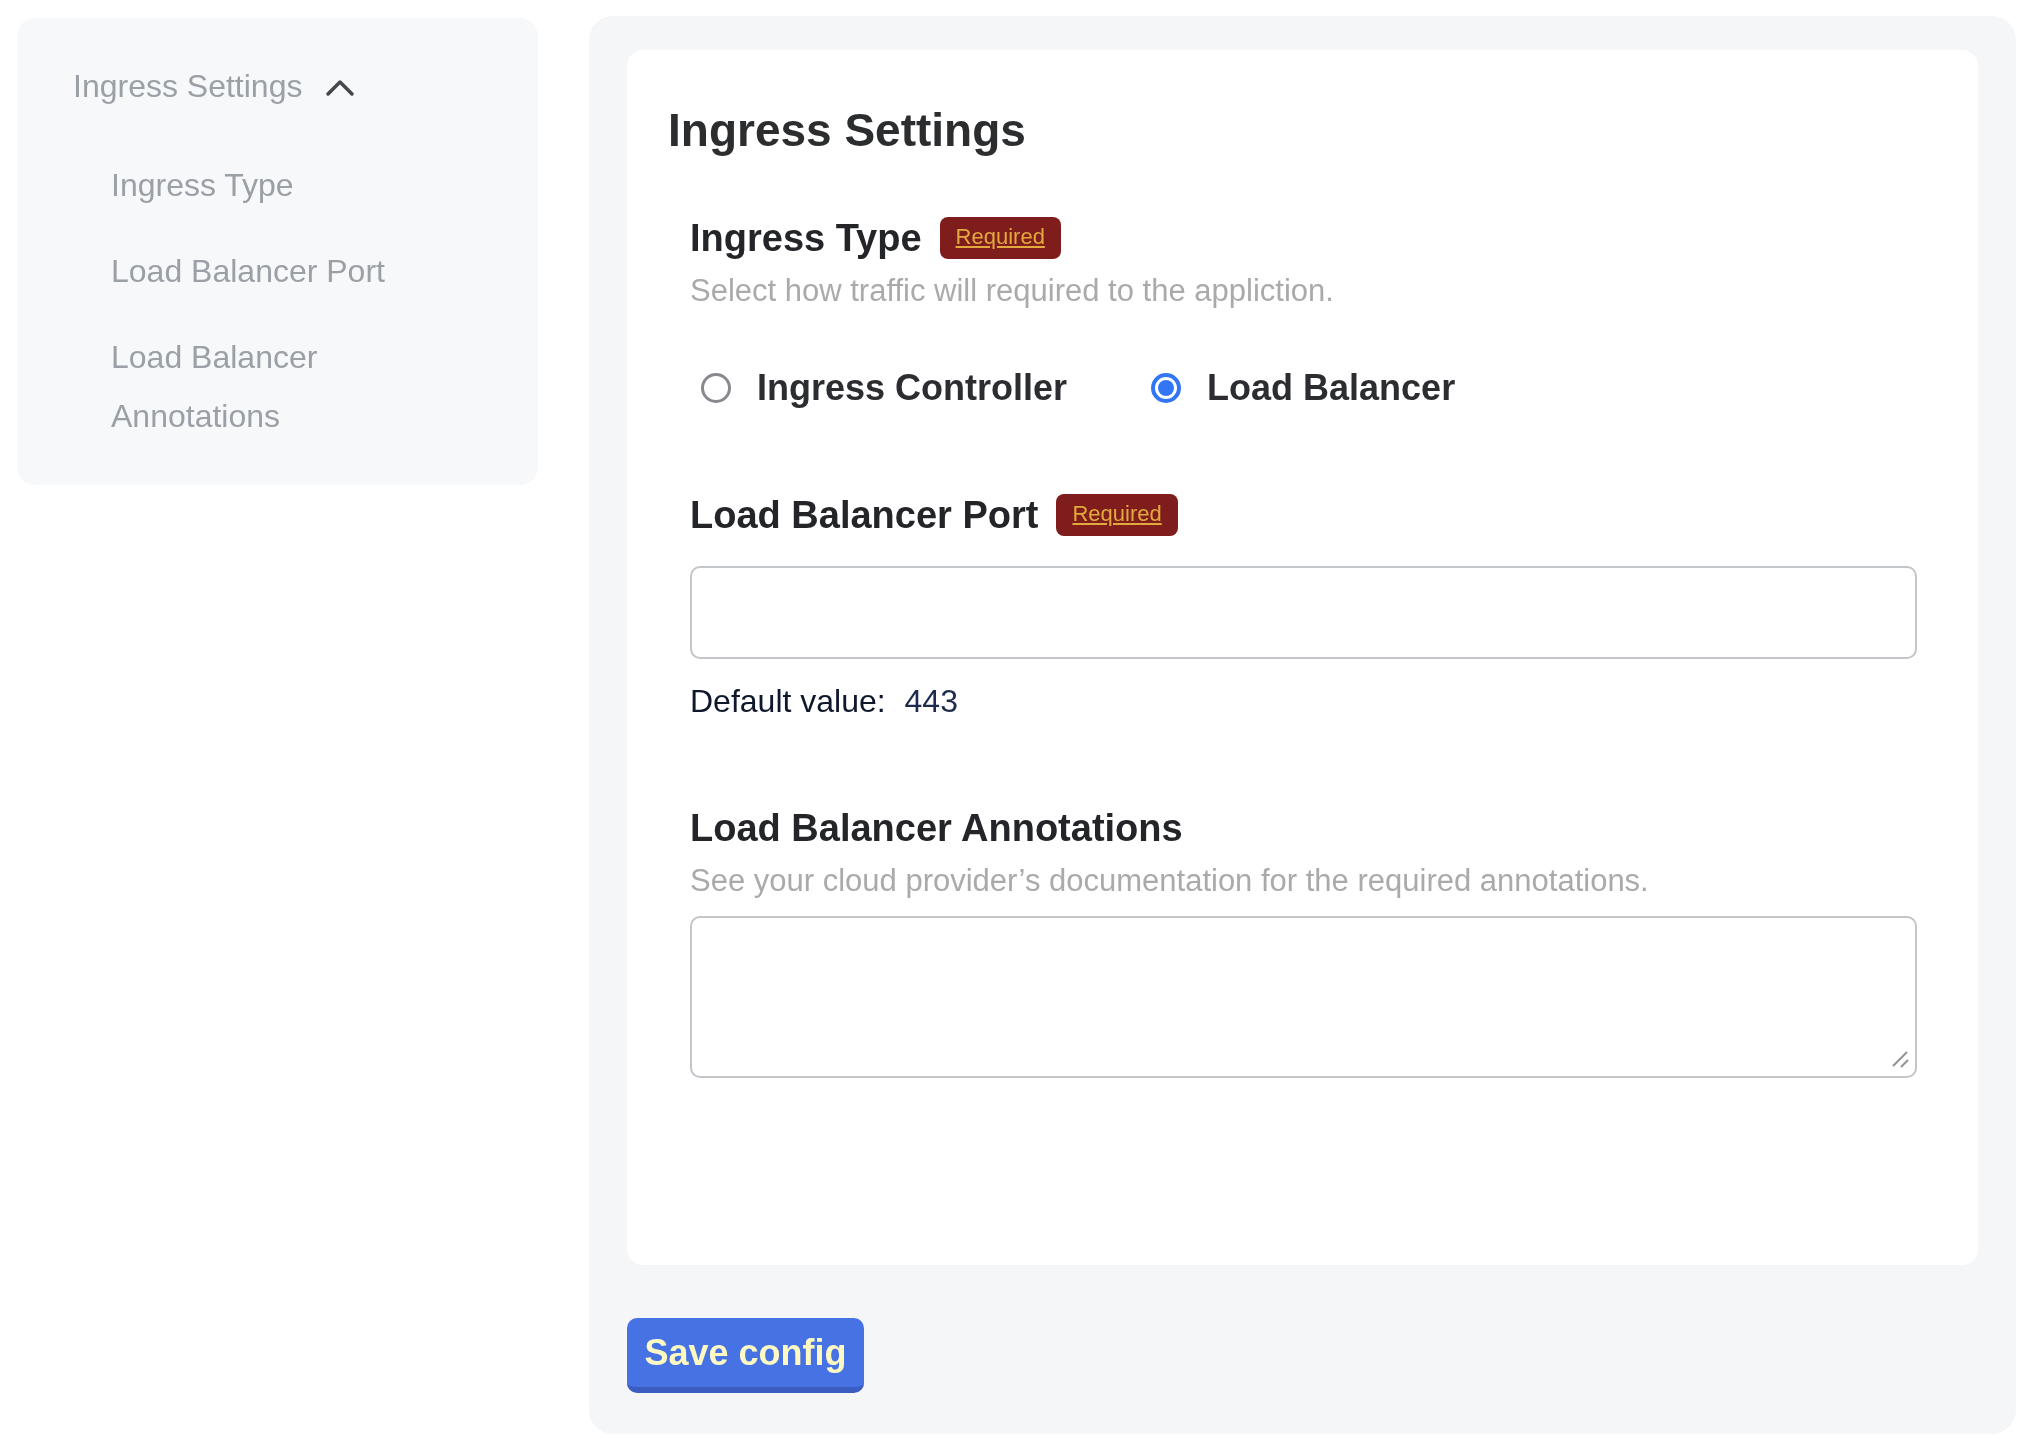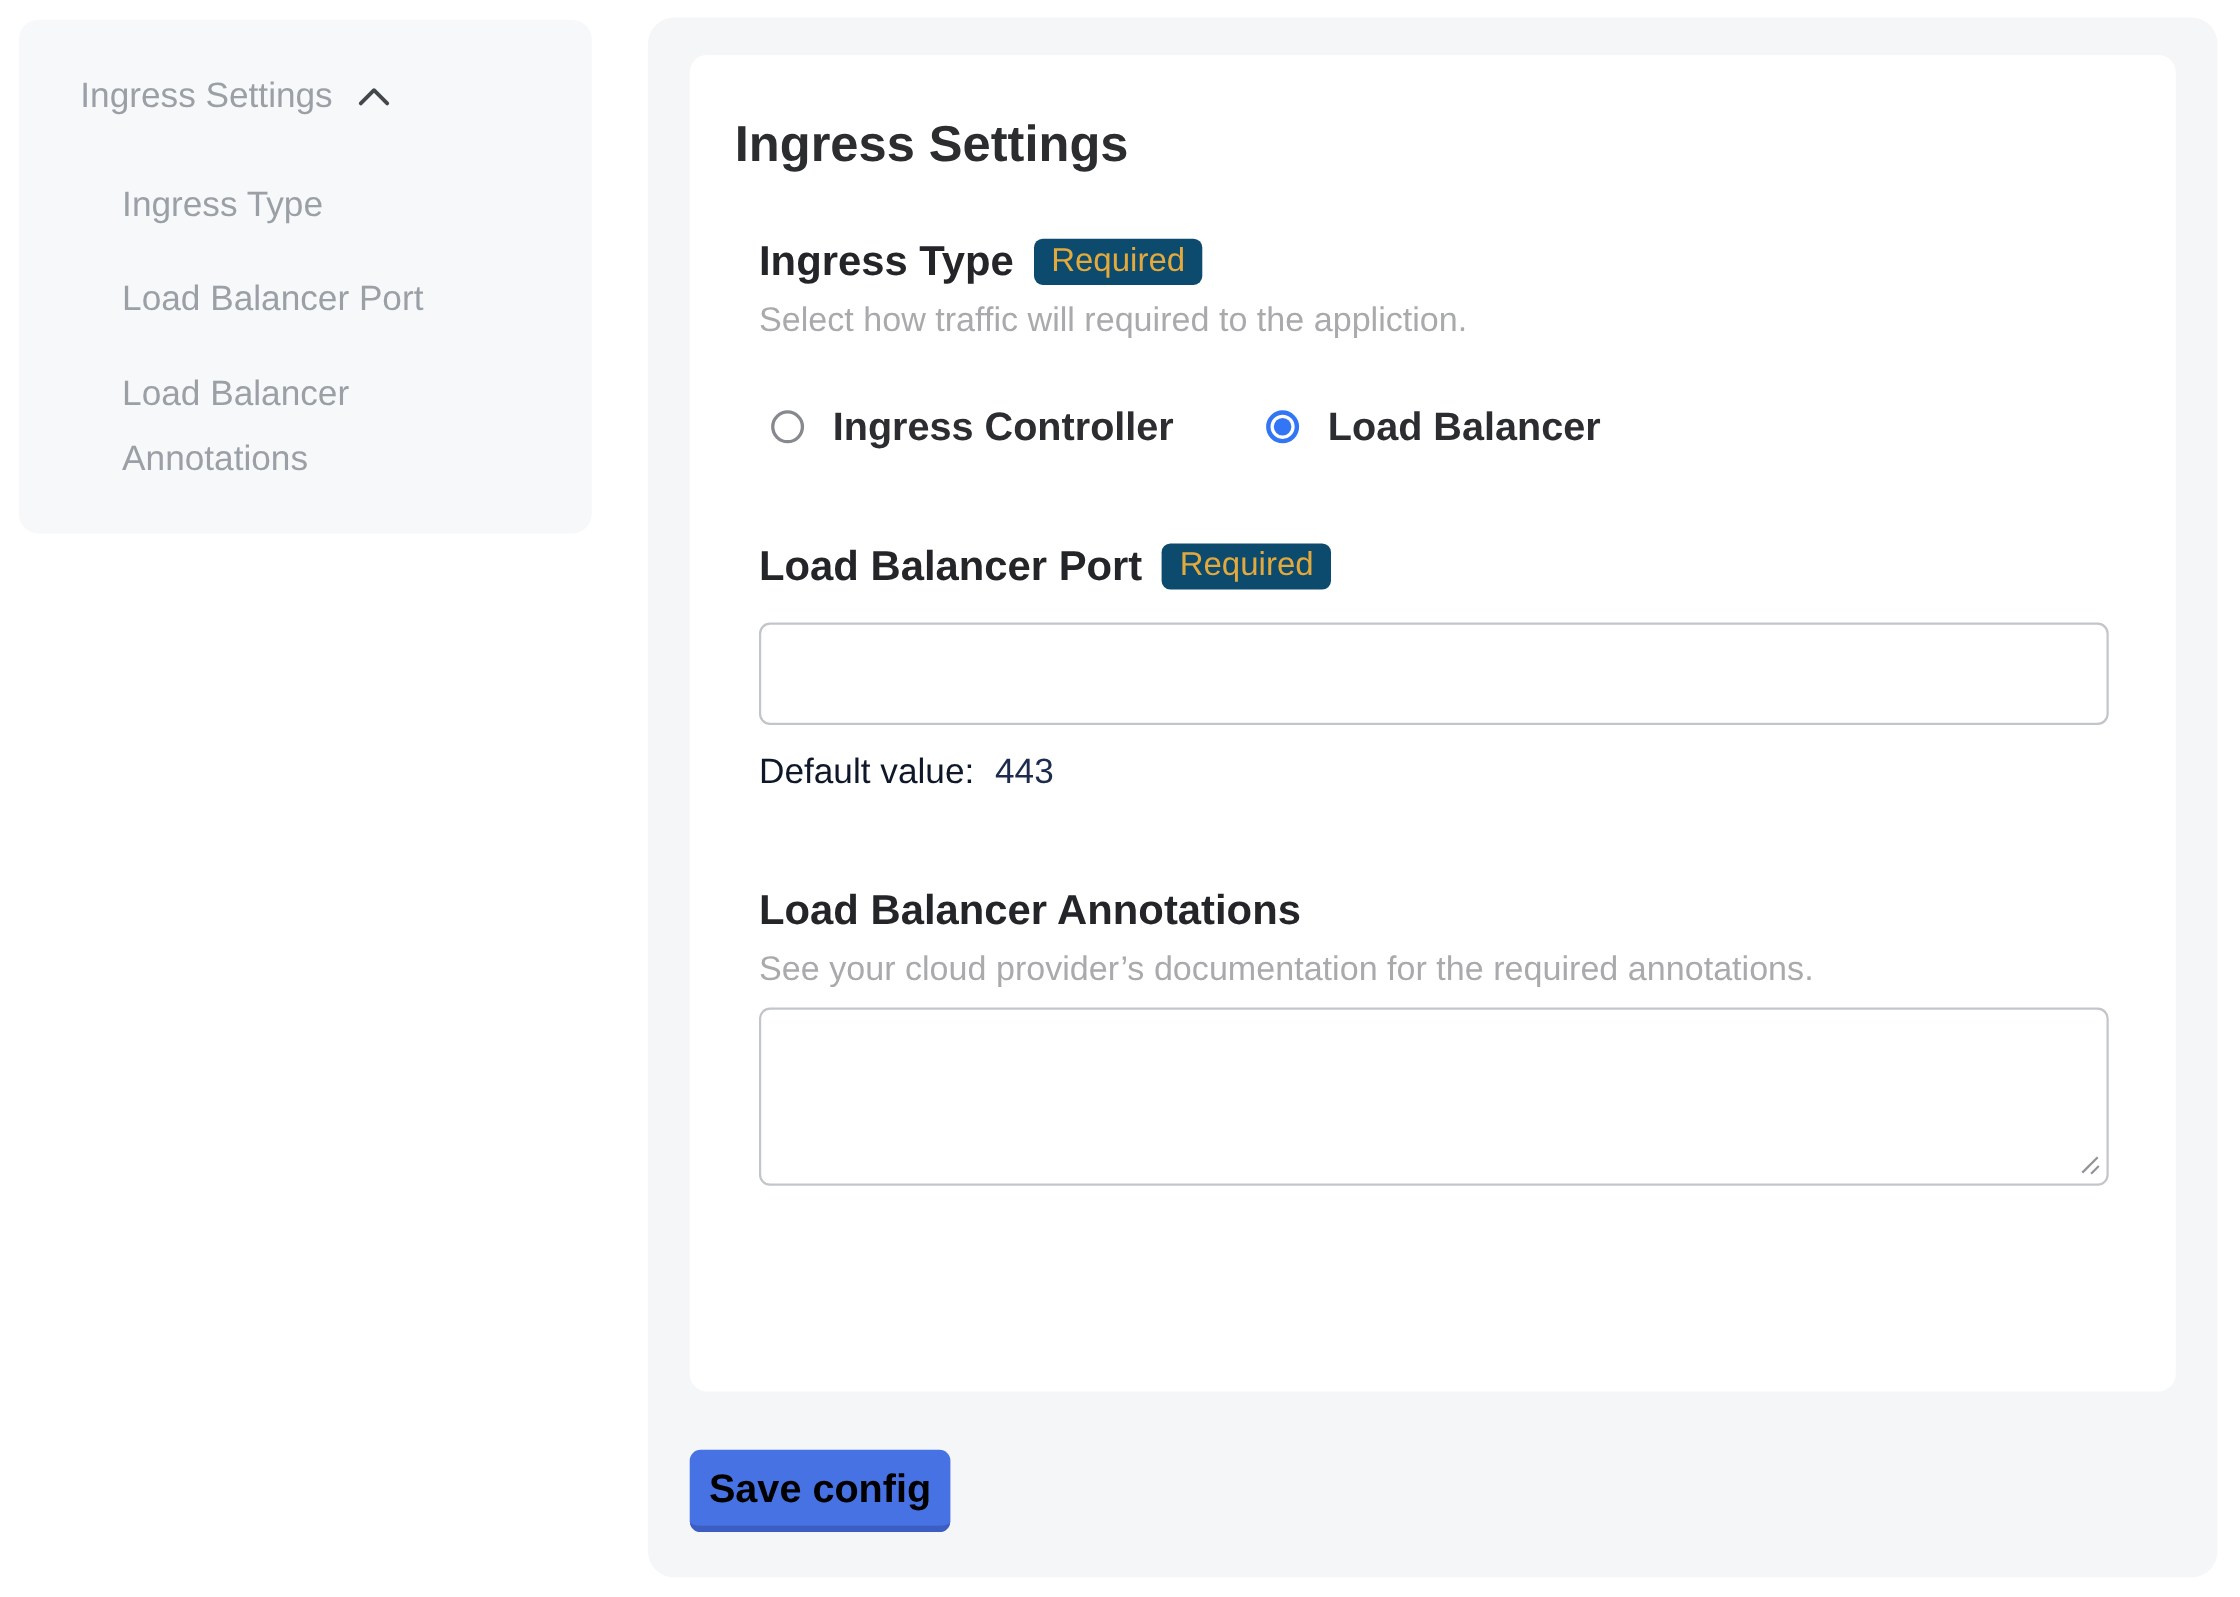--- a/index.html
+++ b/index.html
@@ -69,25 +69,26 @@
   .sections { margin: 56px 0 0 22px; }
 
   .label-row { display: flex; align-items: center; height: 48px; }
   .field-label {
     font-size: 38px; line-height: 48px;
     font-weight: bold;
     color: #232528;
   }
   .badge {
     margin-left: 18px;
-    background: #0c4a6e;
+    background: #7f1d1d;
     color: #e2a93d;
-    font-size: 30px; line-height: 30px;
+    font-size: 22px; line-height: 30px;
     padding: 5px 16px 7px 16px;
     border-radius: 8px;
+    text-decoration: underline;
   }
   .field-desc {
     margin-top: 8px;
     font-size: 31px; line-height: 42px;
     color: #a9aaac;
   }
 
   
   .radio-row { display: flex; align-items: center; margin-top: 54px; height: 44px; gap: 30px; }
   .radio-option { display: flex; align-items: center; cursor: pointer; }
@@ -157,21 +158,21 @@
   }
 
   .save-btn {
     display: flex; align-items: center; justify-content: center;
     margin-top: 53px;
     width: 237px; height: 75px;
     background: #4672e3;
     border: none;
     border-bottom: 6px solid #3c5ec2;
     border-radius: 10px;
-    color: #000000;
+    color: #fef9c3;
     font-size: 36px;
     font-weight: bold;
     font-family: "Liberation Sans", sans-serif;
     cursor: pointer;
   }
 </style>
 </head>
 <body>
 
 <nav class="sidebar">

